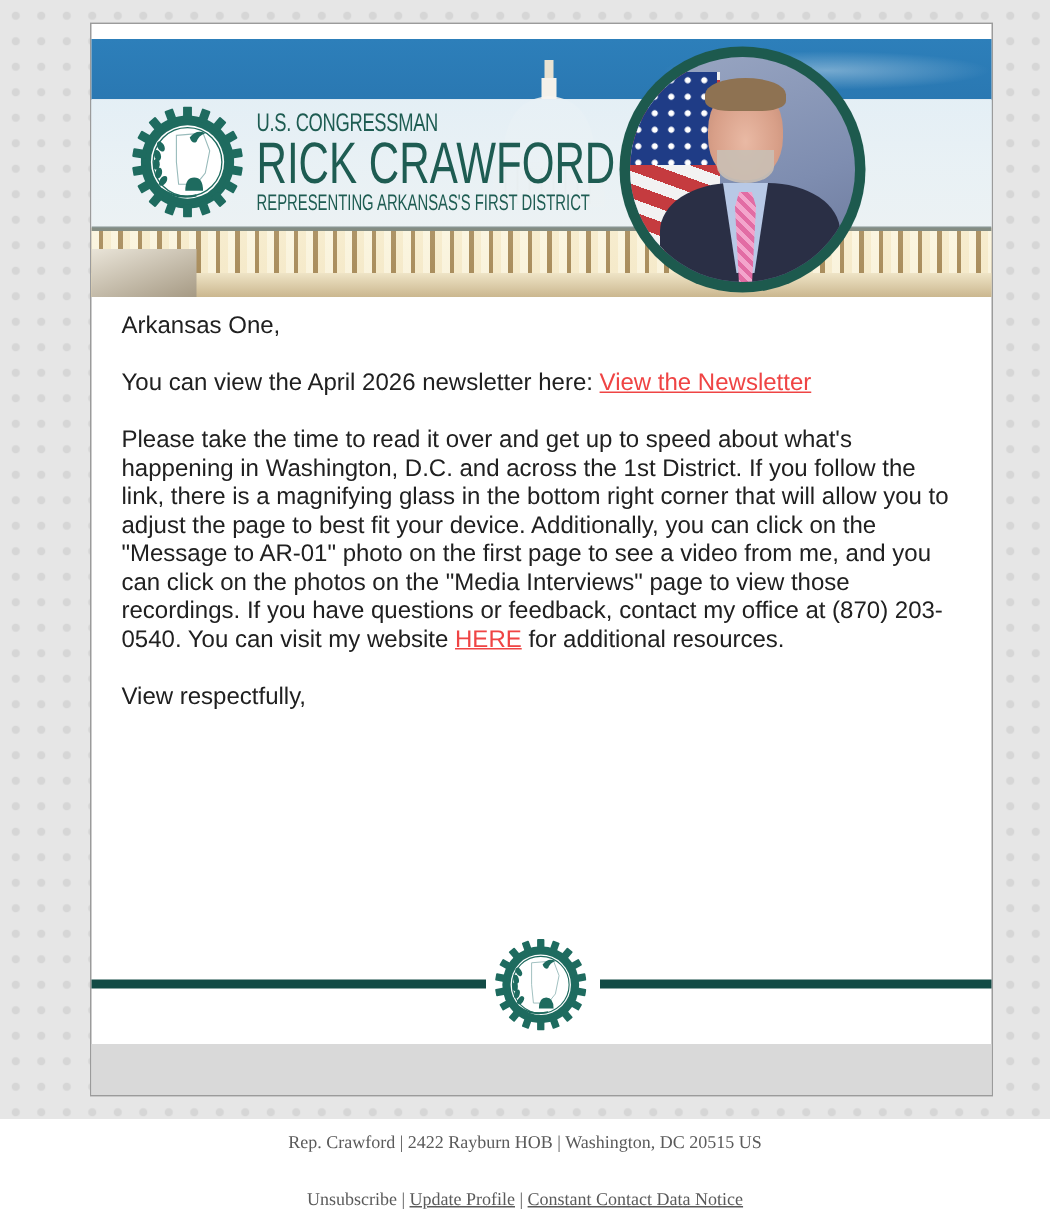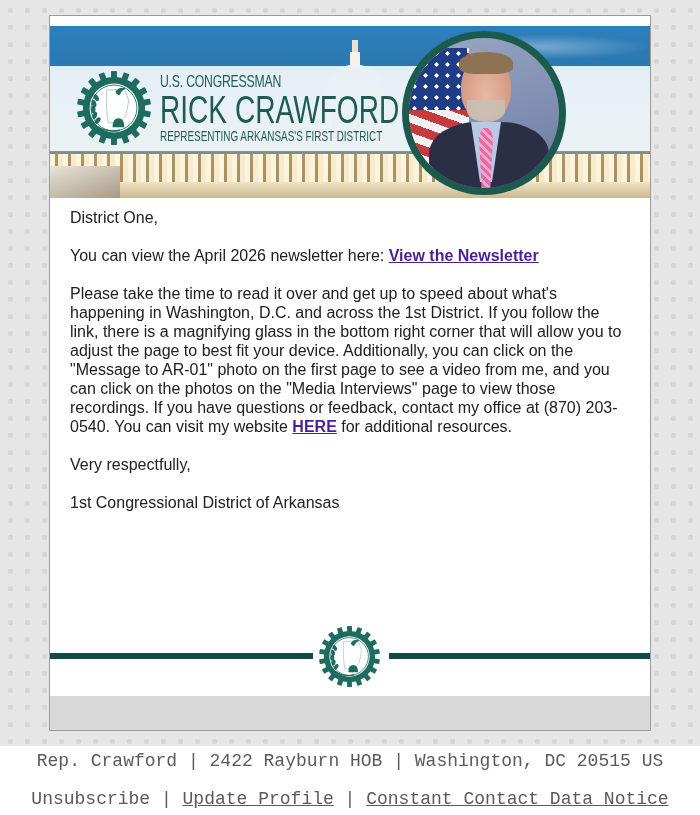--- a/index.html
+++ b/index.html
@@ -8,21 +8,21 @@
 
   .bg-pattern {
     position: absolute; left: 0; top: 0; width: 700px; height: 746px;
     background-color: #e6e6e6;
     background-image: radial-gradient(circle, #d6d6d6 2.4px, transparent 3px);
     background-size: 17px 17px;
     background-position: 2px 2px;
   }
 
   .card {
-    position: absolute; left: 49px; top: 15px; width: 602px; height: 716px;
+    position: absolute; left: 60px; top: 15px; width: 602px; height: 716px;
     background: #ffffff; border: 1px solid #9b9b9b;
   }
 
   
   .banner {
     position: absolute; left: 0; top: 10px; width: 600px; height: 172px;
     overflow: hidden;
     background: linear-gradient(180deg, #2d7fba 0px, #2a78b2 40px, #cfe1ec 41px, #e3eef4 80px, #e9eff1 125px, #d8cdb0 126px, #cbb68a 150px, #b9a578 172px);
   }
   .banner .sky-streak {
@@ -98,33 +98,33 @@
   .tie { position: absolute; left: 70px; top: 90px; width: 14px; height: 64px;
     background: repeating-linear-gradient(45deg, #e26ca4 0 3px, #f3a5cc 3px 6px);
     clip-path: polygon(20% 0, 80% 0, 100% 15%, 80% 100%, 20% 100%, 0 15%); }
 
   
   .content {
     position: absolute; left: 20px; top: 192px; width: 560px;
     font-family: "Liberation Sans", sans-serif; font-size: 16px; line-height: 19px; color: #202020;
   }
   .content p { margin: 0 0 19px 0; }
-  .content a { color: #4c1d95; text-decoration: underline; font-weight: bold; }
+  .content a { color: #ef4444; text-decoration: underline; }
   .sig-line { display: block; }
 
   
   .divider-left { position: absolute; left: 0; top: 637px; width: 263px; height: 6px; background: #124b45; }
   .divider-right { position: absolute; left: 339px; top: 637px; width: 261px; height: 6px; background: #124b45; }
   .card .footer-seal { left: 269px; top: 610px; width: 61px; height: 61px; }
   .gray-band { position: absolute; left: 0; top: 680px; width: 600px; height: 34px; background: #d9d9d9; }
 
   
   .page-footer {
     position: absolute; left: 0; top: 752px; width: 700px; text-align: center;
-    font-family: Liberation Mono, monospace; font-size: 18px; color: #5a5a5a; letter-spacing: 0px;
+    font-family: Liberation Serif, serif; font-size: 12px; color: #5a5a5a; letter-spacing: 0px;
   }
   .page-footer .addr { line-height: 18px; }
   .page-footer .links { margin-top: 20px; line-height: 18px; }
   .page-footer a { color: #5a5a5a; text-decoration: underline; }
   .page-footer .plain { text-decoration: none; }
 </style>
 </head>
 <body>
 
 <div class="bg-pattern"></div>
@@ -208,26 +208,25 @@
         <div class="shirt"></div>
         <div class="tie"></div>
         <div class="head"></div>
         <div class="hair"></div>
         <div class="beard"></div>
       </div>
     </div>
   </div>
 
   <div class="content">
-    <p>District One,</p>
+    <p>Arkansas One,</p>
     <p><span>You can view the April 2026 newsletter here: </span><a href="#">View the Newsletter</a></p>
     <p><span>Please take the time to read it over and get up to speed about what's happening in Washington, D.C. and across the 1st District. If you follow the link, there is a magnifying glass in the bottom right corner that will allow you to adjust the page to best fit your device. Additionally, you can click on the "Message to AR-01" photo on the first page to see a video from me, and you can click on the photos on the "Media Interviews" page to view those recordings. If you have questions or feedback, contact my office at (870) 203-0540. You can visit my website </span><a href="#">HERE</a><span> for additional resources.</span></p>
-    <p>Very respectfully,</p>
+    <p>View respectfully,</p>
     <p>
-      <span class="sig-line">1st Congressional District of Arkansas</span>
     </p>
   </div>
 
   <div class="divider-left"></div>
   <div class="divider-right"></div>
   <svg class="seal footer-seal" viewBox="0 0 100 100">
     <g fill="#1e6b5f">
       <circle cx="50" cy="50" r="42"></circle>
       <g id="teeth2">
           <rect x="46" y="0" width="8" height="12" rx="1"></rect>

